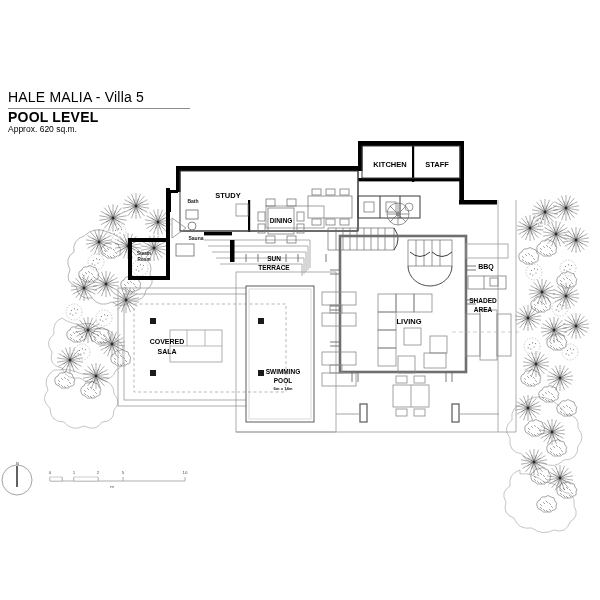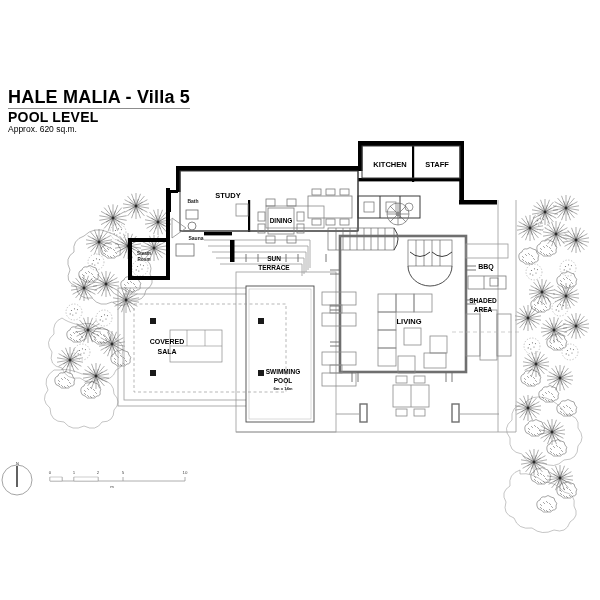--- a/index.html
+++ b/index.html
@@ -23,22 +23,22 @@
     background: #ffffff;
   }
   
   #titleblock {
     position: absolute;
     left: 8px;
     top: 88px;
     width: 260px;
   }
   #title-main {
-    font-size: 18px;
-    font-weight: 700;
+    font-size: 14px;
+    font-weight: 400;
     letter-spacing: 0.2px;
     line-height: 18px;
     white-space: nowrap;
   }
   #title-rule {
     width: 182px;
     height: 1px;
     background: #8d8d8d;
     margin: 2px 0 2px 0;
   }

